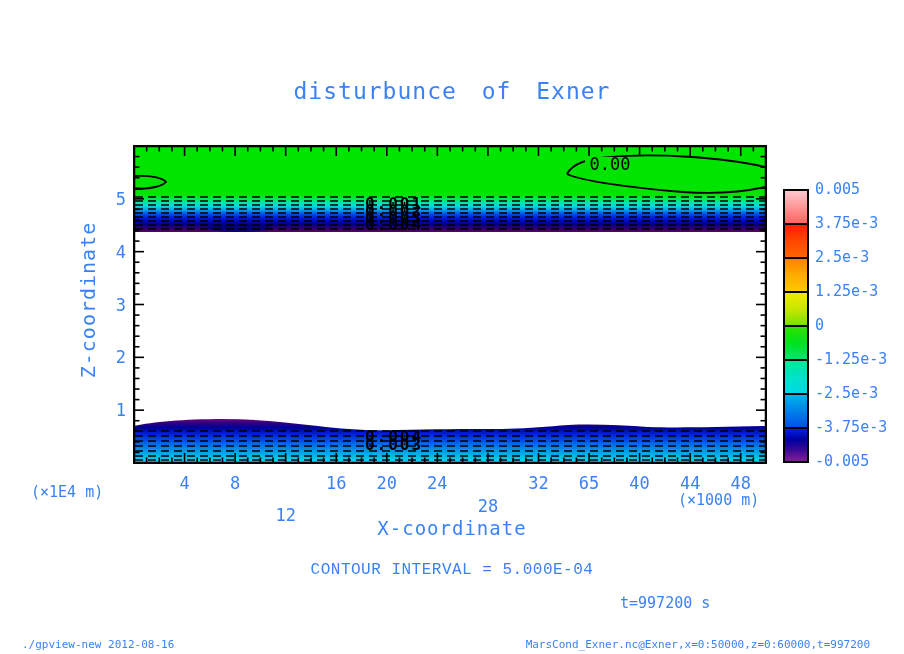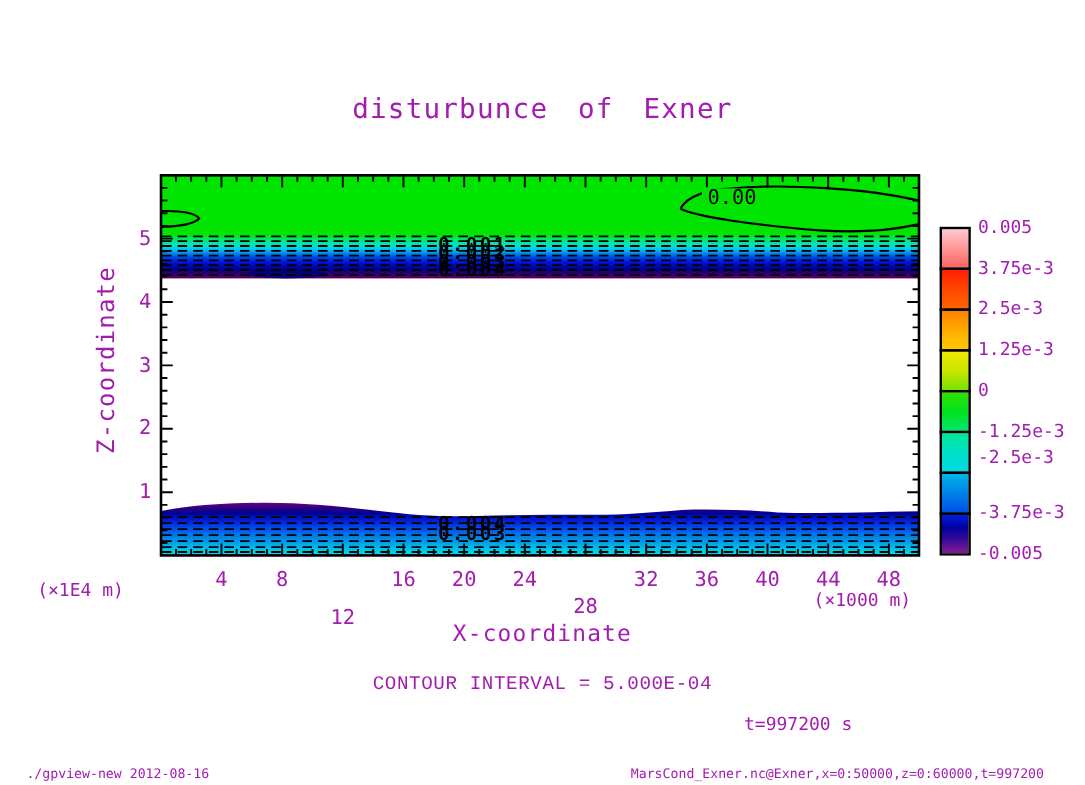--- a/index.html
+++ b/index.html
@@ -1,17 +1,17 @@
 <!DOCTYPE html>
 <html><head>
 <meta charset="utf-8">
 <style>
   html,body{margin:0;padding:0;background:#ffffff;}
   .canvas{position:relative;width:904px;height:654px;background:#ffffff;overflow:hidden;
-          font-family:"DejaVu Sans Mono",monospace;color:#a21caf;}
+          font-family:"DejaVu Sans Mono",monospace;color:#3b82f6;}
   .abs{position:absolute;}
   .title{top:78px;left:0;right:0;text-align:center;font-size:23px;letter-spacing:1px;word-spacing:10px;}
   .ylab{left:88px;top:300px;transform:translate(-50%,-50%) rotate(-90deg);font-size:20px;letter-spacing:1px;white-space:nowrap;}
   .yunit{left:31px;top:483px;font-size:15px;}
   .xunit{left:678px;top:491px;font-size:15px;}
   .xlab{top:517px;left:0;right:0;text-align:center;font-size:19px;letter-spacing:1px;}
   .cint{top:561px;left:0;right:0;text-align:center;font-size:16px;letter-spacing:0.5px;font-family:Liberation Mono, monospace;}
   .tlab{left:620px;top:594px;font-size:15px;}
   .footL{left:22px;top:638px;font-size:11px;}
   .footR{right:34px;top:638px;font-size:11px;margin-left:48px;}
@@ -258,38 +258,38 @@
     </div>
   <div id="xticks">
       <div class="abs xtick" style="left: 164.56px; top: 473px;">4</div>
       <div class="abs xtick" style="left: 215.12px; top: 473px;">8</div>
       <div class="abs xtick" style="left: 265.68px; top: 473px; margin-top: 32px;">12</div>
       <div class="abs xtick" style="left: 316.24px; top: 473px;">16</div>
       <div class="abs xtick" style="left: 366.8px; top: 473px;">20</div>
       <div class="abs xtick" style="left: 417.36px; top: 473px;">24</div>
       <div class="abs xtick" style="left: 467.92px; top: 496px;">28</div>
       <div class="abs xtick" style="left: 518.48px; top: 473px;">32</div>
-      <div class="abs xtick" style="left: 569.04px; top: 473px;">36</div>
+      <div class="abs xtick" style="left: 569.04px; top: 473px;">65</div>
       <div class="abs xtick" style="left: 619.6px; top: 473px;">40</div>
       <div class="abs xtick" style="left: 670.16px; top: 473px;">44</div>
       <div class="abs xtick" style="left: 720.72px; top: 473px;">48</div>
     </div>
 
   <div class="abs" id="colorbar" style="left:783px;top:189px;width:96px;height:280px;">
       <div class="cbseg" style="top: 0px; background: linear-gradient(rgb(255, 200, 208), rgb(255, 150, 150), rgb(255, 100, 96)); height: 36px;"></div>
       <div class="cbseg" style="top: 34px; background: linear-gradient(rgb(255, 30, 0), rgb(255, 70, 0), rgb(255, 100, 0)); height: 36px;"></div>
       <div class="cbseg" style="top: 68px; background: linear-gradient(rgb(255, 130, 0), rgb(255, 170, 0), rgb(255, 200, 0)); height: 36px;"></div>
       <div class="cbseg" style="top: 102px; background: linear-gradient(rgb(240, 232, 0), rgb(200, 230, 0), rgb(120, 226, 0)); height: 36px;"></div>
       <div class="cbseg" style="top: 136px; background: linear-gradient(rgb(50, 226, 0), rgb(0, 225, 30), rgb(0, 230, 110)); height: 36px;"></div>
       <div class="cbseg" style="top: 170px; background: linear-gradient(rgb(0, 232, 150), rgb(0, 226, 200), rgb(0, 216, 230)); height: 36px;"></div>
       <div class="cbseg" style="top: 204px; background: linear-gradient(rgb(0, 180, 232), rgb(0, 130, 232), rgb(0, 80, 232)); height: 36px;"></div>
       <div class="cbseg" style="top: 238px; background: linear-gradient(rgb(0, 32, 224), rgb(0, 0, 160), rgb(60, 10, 150), rgb(130, 30, 150)); height: 36px;"></div>
       <div class="cblab" style="top: -9px;">0.005</div>
       <div class="cblab" style="top: 25px;">3.75e-3</div>
       <div class="cblab" style="top: 59px;">2.5e-3</div>
       <div class="cblab" style="top: 93px;">1.25e-3</div>
       <div class="cblab" style="top: 127px;">0</div>
       <div class="cblab" style="top: 161px;">-1.25e-3</div>
-      <div class="cblab" style="top: 183px;">-2.5e-3</div>
+      <div class="cblab" style="top: 195px;">-2.5e-3</div>
       <div class="cblab" style="top: 229px;">-3.75e-3</div>
       <div class="cblab" style="top: 263px;">-0.005</div>
     </div>
 </div>
 
 </body></html>

